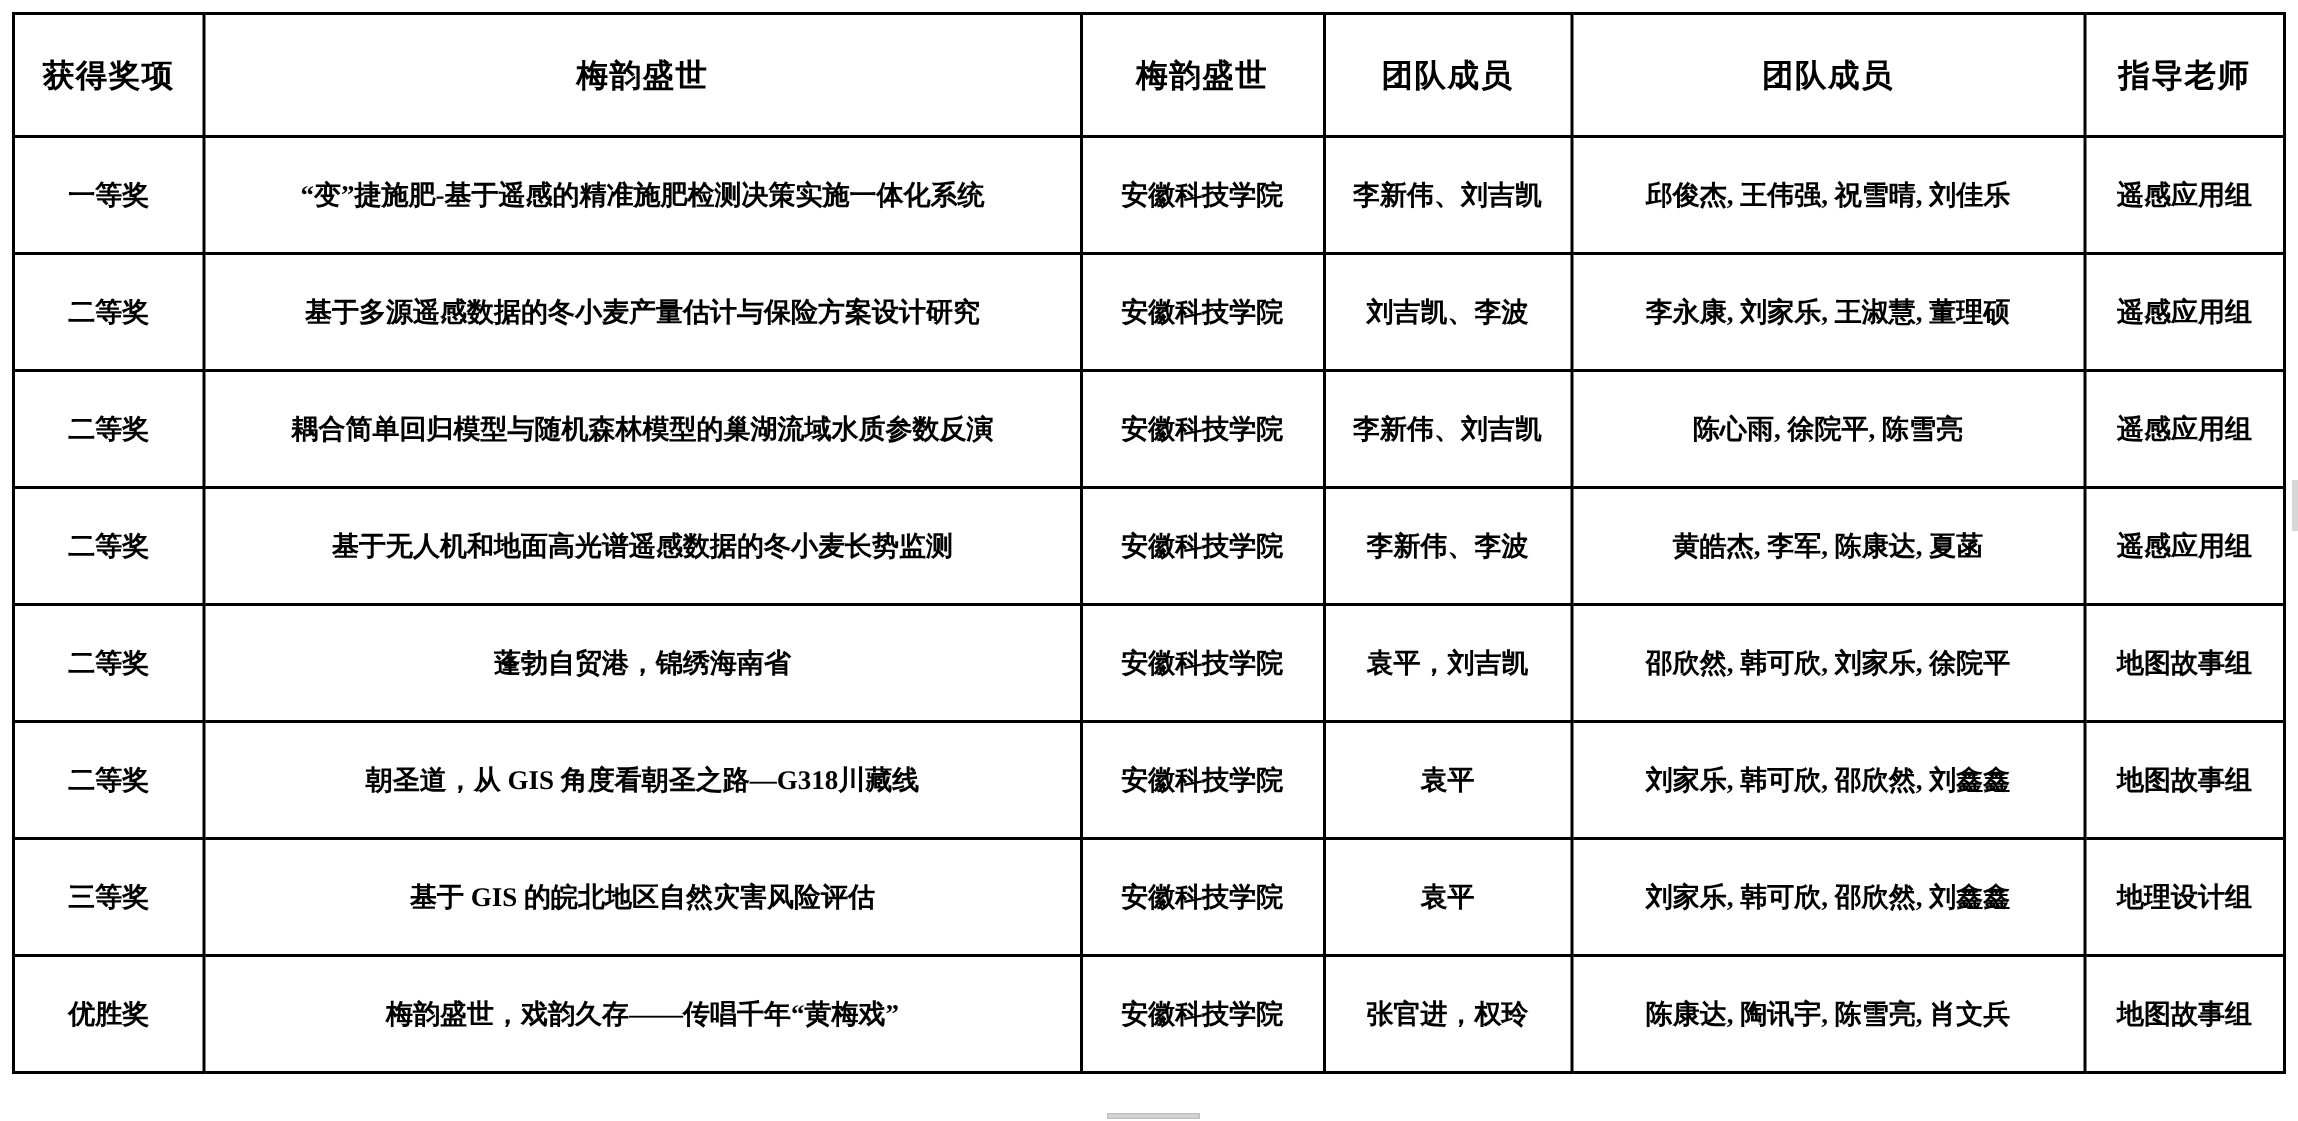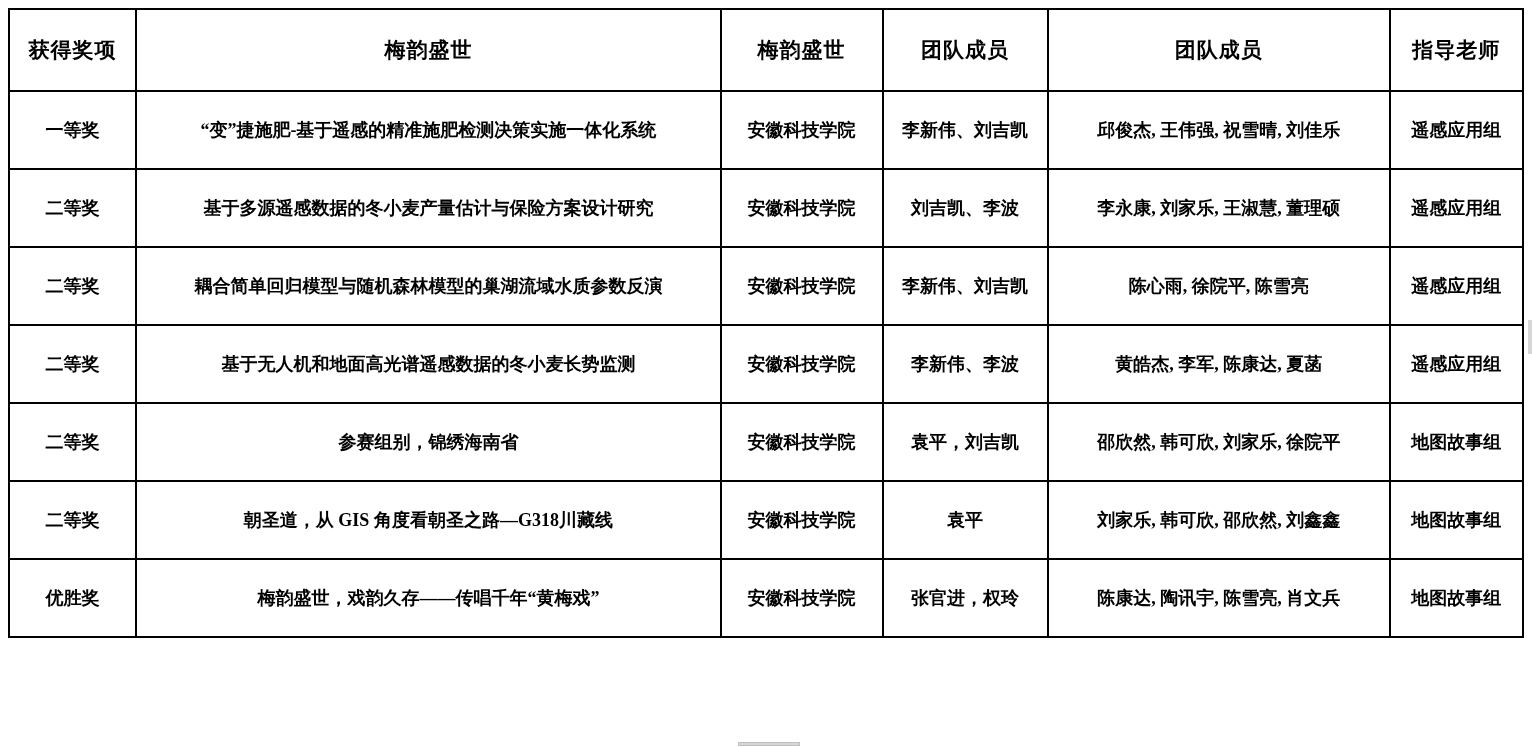--- a/index.html
+++ b/index.html
@@ -117,33 +117,41 @@
         <tr>
           <td>二等奖</td>
           <td>基于无人机和地面高光谱遥感数据的冬小麦长势监测</td>
           <td>安徽科技学院</td>
           <td>李新伟、李波</td>
           <td>黄皓杰, 李军, 陈康达, 夏菡</td>
           <td>遥感应用组</td>
         </tr>
         <tr>
           <td>二等奖</td>
-          <td>参赛组别，锦绣海南省</td>
+          <td>蓬勃自贸港，锦绣海南省</td>
           <td>安徽科技学院</td>
           <td>袁平，刘吉凯</td>
           <td>邵欣然, 韩可欣, 刘家乐, 徐院平</td>
           <td>地图故事组</td>
         </tr>
         <tr>
           <td>二等奖</td>
           <td>朝圣道，从 GIS 角度看朝圣之路—G318川藏线</td>
           <td>安徽科技学院</td>
           <td>袁平</td>
           <td>刘家乐, 韩可欣, 邵欣然, 刘鑫鑫</td>
           <td>地图故事组</td>
+        </tr>
+        <tr>
+          <td>三等奖</td>
+          <td>基于 GIS 的皖北地区自然灾害风险评估</td>
+          <td>安徽科技学院</td>
+          <td>袁平</td>
+          <td>刘家乐, 韩可欣, 邵欣然, 刘鑫鑫</td>
+          <td>地理设计组</td>
         </tr>
         <tr>
           <td>优胜奖</td>
           <td>梅韵盛世，戏韵久存——传唱千年“黄梅戏”</td>
           <td>安徽科技学院</td>
           <td>张官进，权玲</td>
           <td>陈康达, 陶讯宇, 陈雪亮, 肖文兵</td>
           <td>地图故事组</td>
         </tr>
       </tbody>

